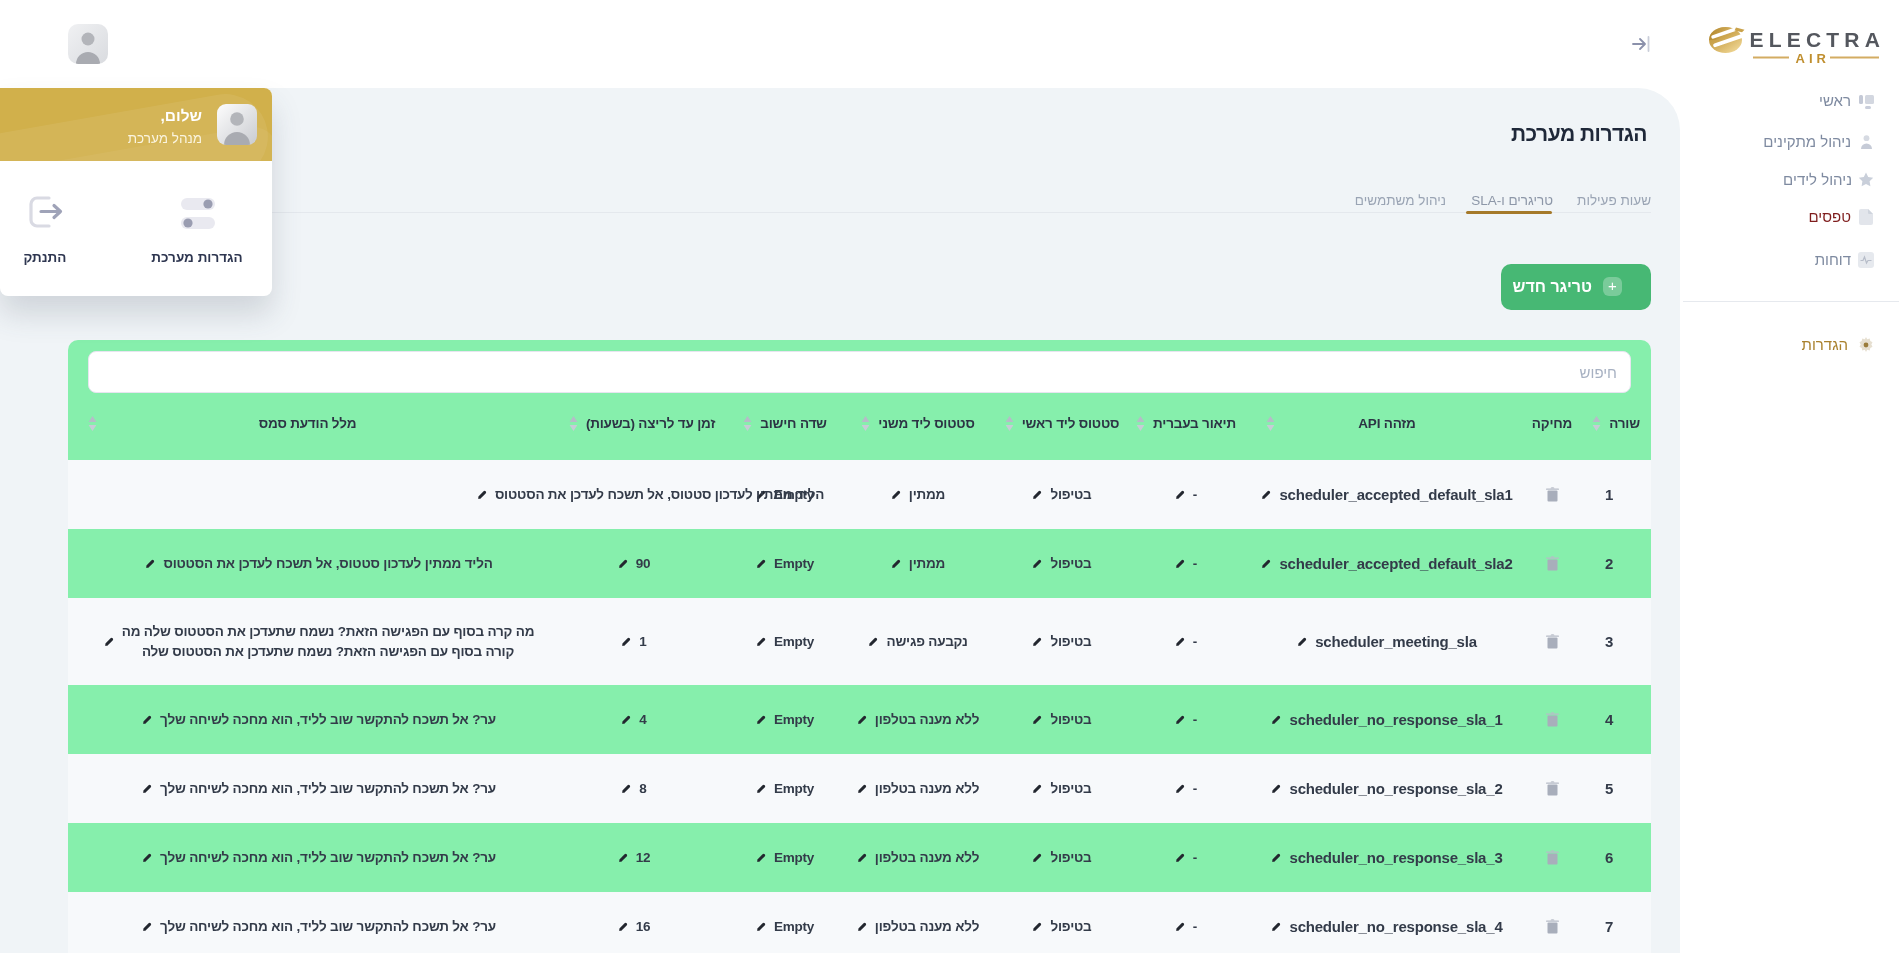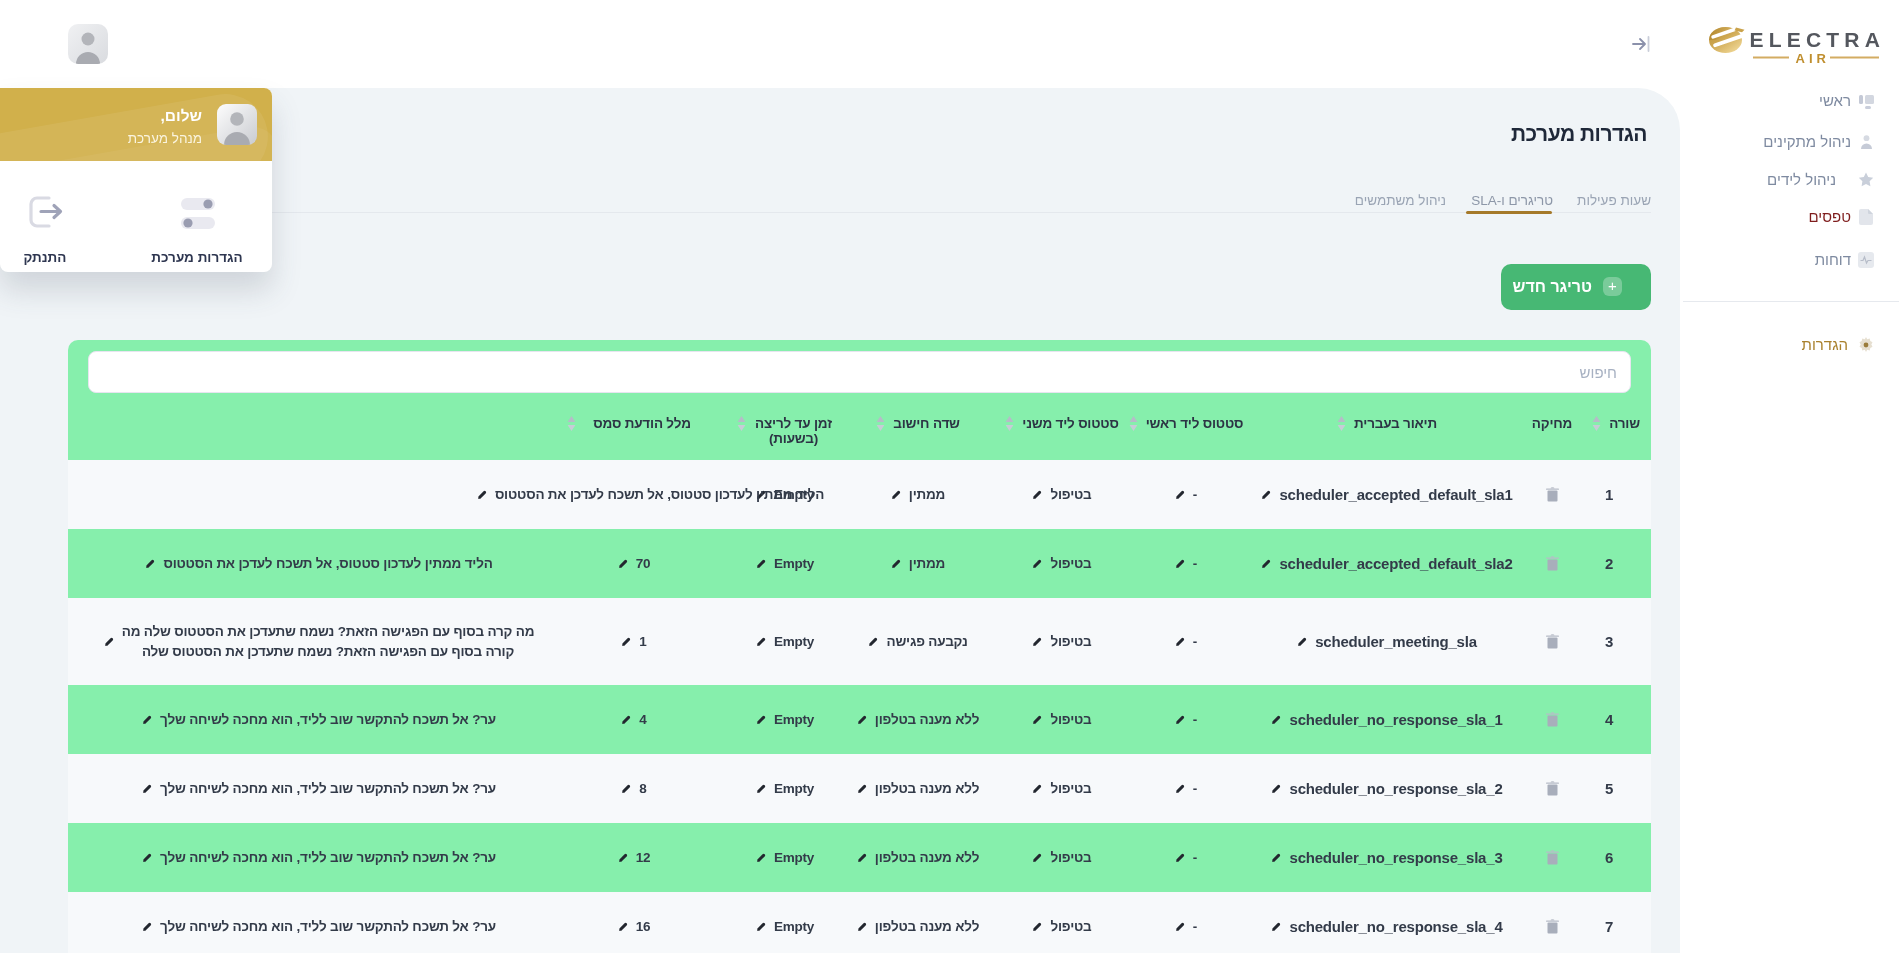--- a/index.html
+++ b/index.html
@@ -83,20 +83,27 @@
           <span>שורה</span>
           <svg class="sort " viewBox="0 0 9 15">
             <path d="M4.5 0 L8.4 6 H0.6 Z" fill="#b6bcc8"></path>
             <path d="M4.5 15 L8.4 9 H0.6 Z" fill="#c6ccd6"></path>
           </svg>
         </div>
         <div>
           <span>מחיקה</span>
         </div>
         <div>
+          <span>מזהה API</span>
+          <svg class="sort edge eapi" viewBox="0 0 9 15">
+            <path d="M4.5 0 L8.4 6 H0.6 Z" fill="#b6bcc8"></path>
+            <path d="M4.5 15 L8.4 9 H0.6 Z" fill="#c6ccd6"></path>
+          </svg>
+        </div>
+        <div>
           <span>תיאור בעברית</span>
           <svg class="sort " viewBox="0 0 9 15">
             <path d="M4.5 0 L8.4 6 H0.6 Z" fill="#b6bcc8"></path>
             <path d="M4.5 15 L8.4 9 H0.6 Z" fill="#c6ccd6"></path>
           </svg>
         </div>
         <div>
           <span>סטטוס ליד ראשי</span>
           <svg class="sort " viewBox="0 0 9 15">
             <path d="M4.5 0 L8.4 6 H0.6 Z" fill="#b6bcc8"></path>
@@ -222,21 +229,21 @@
           </svg>
         </div>
         <div>
           <span>Empty</span>
           <svg class="pencil" viewBox="0 0 10 10">
             <line x1="3" y1="7" x2="7.6" y2="2.4" stroke="#23272f" stroke-width="3" stroke-linecap="round"></line>
             <path d="M1.1 8.9 L1.8 6.2 L3.8 8.2 Z" fill="#23272f"></path>
           </svg>
         </div>
         <div>
-          <span>70</span>
+          <span>90</span>
           <svg class="pencil" viewBox="0 0 10 10">
             <line x1="3" y1="7" x2="7.6" y2="2.4" stroke="#23272f" stroke-width="3" stroke-linecap="round"></line>
             <path d="M1.1 8.9 L1.8 6.2 L3.8 8.2 Z" fill="#23272f"></path>
           </svg>
         </div>
         <div class="sms">
           <span>הליד ממתין לעדכון סטטוס, אל תשכח לעדכן את הסטטוס</span>
           <svg class="pencil" viewBox="0 0 10 10">
             <line x1="3" y1="7" x2="7.6" y2="2.4" stroke="#23272f" stroke-width="3" stroke-linecap="round"></line>
             <path d="M1.1 8.9 L1.8 6.2 L3.8 8.2 Z" fill="#23272f"></path>
@@ -582,21 +589,21 @@
     </div>
     <div style="position:absolute;right:25px;top:133px;display:flex;align-items:center;gap:7px;color:#7e8aa0;font-size:15px;">
       <span style="width:16px;display:flex;justify-content:center;">
         <svg width="15" height="15" viewBox="0 0 15 15">
           <circle cx="7.5" cy="4.2" r="2.9" fill="#d6dae2"></circle>
           <path d="M2 15 a5.5 5.5 0 0 1 11 0 z" fill="#c6cbd7"></path>
         </svg>
       </span>
       <span>ניהול מתקינים</span>
     </div>
-    <div style="position:absolute;right:25px;top:171px;display:flex;align-items:center;gap:22px;color:#7e8aa0;font-size:15px;">
+    <div style="position:absolute;right:25px;top:171px;display:flex;align-items:center;gap:6px;color:#7e8aa0;font-size:15px;">
       <span style="width:16px;display:flex;justify-content:center;">
         <svg width="16" height="15" viewBox="0 0 16 15">
           <path d="M8 0.5 l2.2 4.5 5 .7 -3.6 3.5 .8 5 -4.4 -2.3 -4.4 2.3 .8 -5 -3.6 -3.5 5 -.7 Z" fill="#c9cfda"></path>
         </svg>
       </span>
       <span>ניהול לידים</span>
     </div>
     <div style="position:absolute;right:25px;top:208px;display:flex;align-items:center;gap:7px;color:#7f1d1d;font-size:15px;">
       <span style="width:16px;display:flex;justify-content:center;">
         <svg width="14" height="16" viewBox="0 0 14 16">
@@ -620,21 +627,21 @@
       <span style="width:16px;display:flex;justify-content:center;">
         <svg width="16" height="16" viewBox="0 0 16 16">
           <path d="M8 0 l1.2 2.2 2.5-.6 .6 2.5 2.2 1.2 -1.2 2.2 1.2 2.2 -2.2 1.2 -.6 2.5 -2.5 -.6 -1.2 2.2 -1.2 -2.2 -2.5 .6 -.6 -2.5 -2.2 -1.2 1.2 -2.2 -1.2 -2.2 2.2 -1.2 .6 -2.5 2.5 .6 z" fill="#e6dfd0"></path>
           <circle cx="8" cy="8" r="2.4" fill="#9a7b3a"></circle>
         </svg>
       </span>
       <span>הגדרות</span>
     </div>
   </div>
 
-<div class="abs" id="dd" style="left:0;top:88px;width:272px;height:184px;background:#fff;border-radius:0 8px 8px 8px;box-shadow:0 18px 30px rgba(60,70,90,.18);">
+<div class="abs" id="dd" style="left:0;top:88px;width:272px;height:208px;background:#fff;border-radius:0 8px 8px 8px;box-shadow:0 18px 30px rgba(60,70,90,.18);">
   <div style="position:absolute;left:0;top:0;width:272px;height:73px;background:#d1b04b;border-radius:0 8px 0 0;overflow:hidden;">
     <div style="position:absolute;left:-90px;top:30px;width:360px;height:85px;background:rgba(255,255,255,.07);border-radius:60px;transform:rotate(-10deg);"></div>
     <div style="position:absolute;left:-60px;top:64px;width:340px;height:50px;background:rgba(255,255,255,.05);border-radius:40px;transform:rotate(-10deg);"></div>
     <div style="position:absolute;left:217px;top:16px;width:40px;height:41px;border-radius:9px;background:linear-gradient(135deg,#fdfdfd,#c9cbd0);overflow:hidden;">
       <svg width="40" height="41" viewBox="0 0 40 41">
           <circle cx="20" cy="15" r="6.8" fill="#b3b5ba"></circle>
           <path d="M7 41 a13 13 0 0 1 26 0 z" fill="#a9abb1"></path>
         </svg>
     </div>
     <div style="position:absolute;right:70px;top:19px;color:#fff;font-size:15.5px;font-weight:bold;">שלום,</div>

